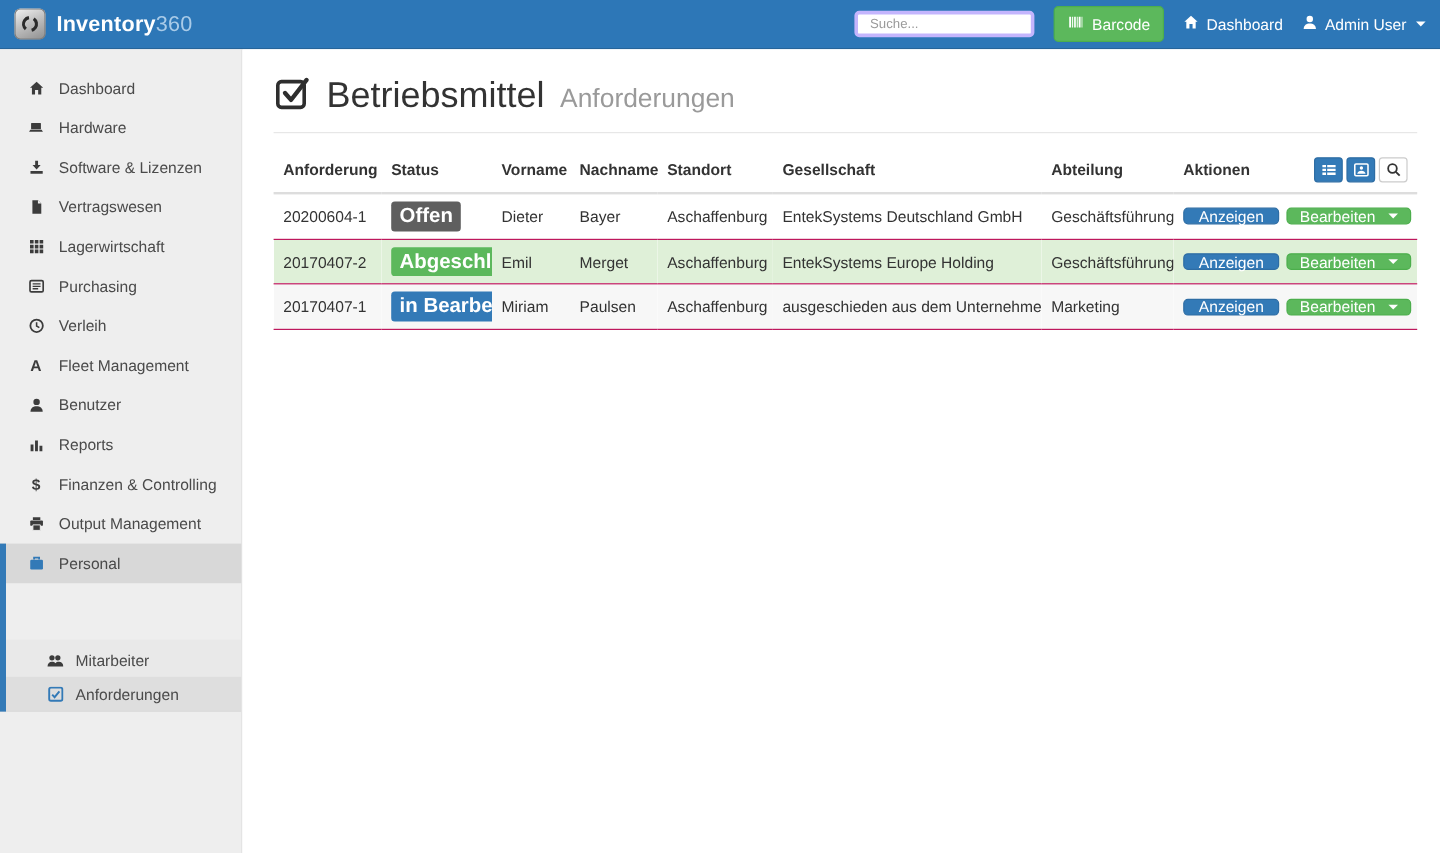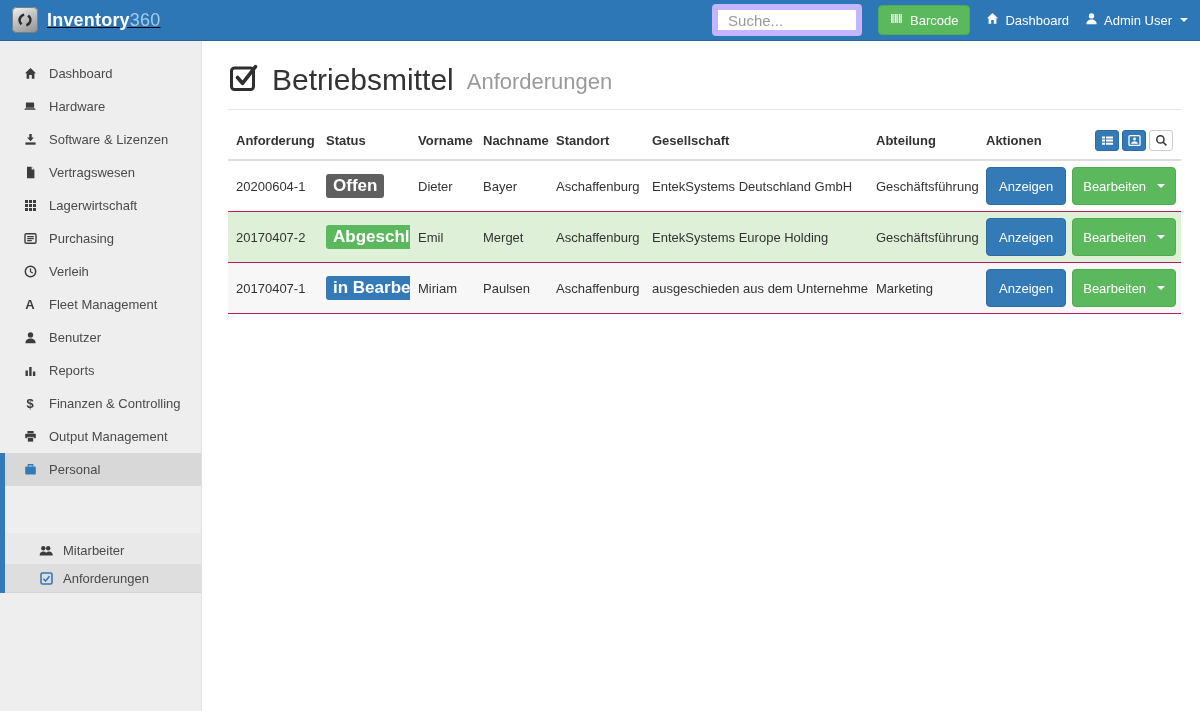--- a/index.html
+++ b/index.html
@@ -2,30 +2,30 @@
 <html><head>
 <meta charset="utf-8">
 <style>
   html,body{margin:0;padding:0;width:1200px;height:711px;overflow:hidden;
     font-family:"Liberation Sans",sans-serif;background:#fff;}
   *{box-sizing:border-box;}
 
   
   .navbar{height:41px;background:#2d77b7;border-bottom:1px solid #266499;
     display:flex;align-items:center;padding:0 12px;}
-  .brand{display:flex;align-items:center;gap:9px;cursor:pointer;text-decoration:underline;}
+  .brand{display:flex;align-items:center;gap:9px;cursor:pointer;}
   .brand-logo{width:26px;height:26px;border-radius:5px;
     background:linear-gradient(155deg,#f5f5f5 0%,#c2c2c2 45%,#8e8e8e 100%);
     display:flex;align-items:center;justify-content:center;
     box-shadow:inset 0 0 0 1px #7e7e7e;}
   .brand-text{font-size:18px;font-weight:700;color:#fff;letter-spacing:.2px;}
   .brand-360{font-weight:400;color:#a9cbe8;}
   .nav-right{margin-left:auto;display:flex;align-items:center;gap:16px;}
-  .nav-search{width:150px;height:32px;border:6px solid #c4b5fd;border-radius:4px;
-    padding:0 10px;font-size:15px;color:#555;outline:none;
+  .nav-search{width:150px;height:22px;border:3px solid #c4b5fd;border-radius:4px;
+    padding:0 10px;font-size:11px;color:#555;outline:none;
     font-family:"Liberation Sans",sans-serif;}
   .nav-search::placeholder{color:#9a9a9a;}
   .btn-barcode{height:30px;display:flex;align-items:center;gap:7px;
     background:#5cb85c;border:1px solid #4cae4c;border-radius:4px;
     color:#fff;font-size:13px;padding:0 11px;cursor:pointer;text-align:center;}
   .nav-link{display:flex;align-items:center;gap:6px;color:#fff;font-size:13px;
     cursor:pointer;}
   .caret{width:0;height:0;border-left:4px solid transparent;
     border-right:4px solid transparent;border-top:4px solid #fff;margin-left:2px;}
 
@@ -76,21 +76,21 @@
   .tbtn.blue{background:#337ab7;border:1px solid #2e6da4;color:#fff;}
   .tbtn.white{background:#fff;border:1px solid #ccc;color:#333;}
 
   .badge{display:inline-block;padding:3px 7px;border-radius:3px;color:#fff;
     font-size:17px;font-weight:700;line-height:1.1;}
   .badge-default{background:#5f5f5f;}
   .badge-success{background:#5cb85c;}
   .badge-primary{background:#337ab7;}
 
   .cell-actions{display:flex;gap:6px;align-items:center;}
-  .btn{height:38px;border-radius:4px;font-size:13px;color:#fff;cursor:pointer;
+  .btn{height:14px;border-radius:4px;font-size:13px;color:#fff;cursor:pointer;
     display:inline-flex;align-items:center;padding:0 12px;
     font-family:"Liberation Sans",sans-serif;}
   .btn-view{background:#337ab7;border:1px solid #2e6da4;}
   .btn-edit{background:#5cb85c;border:1px solid #4cae4c;gap:9px;padding:0 10px;}
 </style>
 </head>
 <body>
 
 <div class="navbar">
   <div class="brand">

